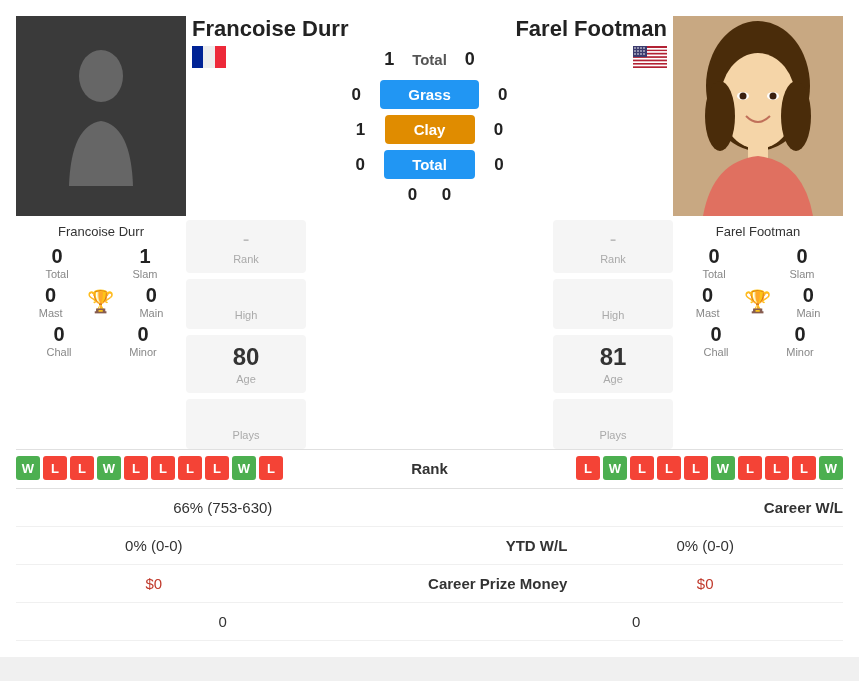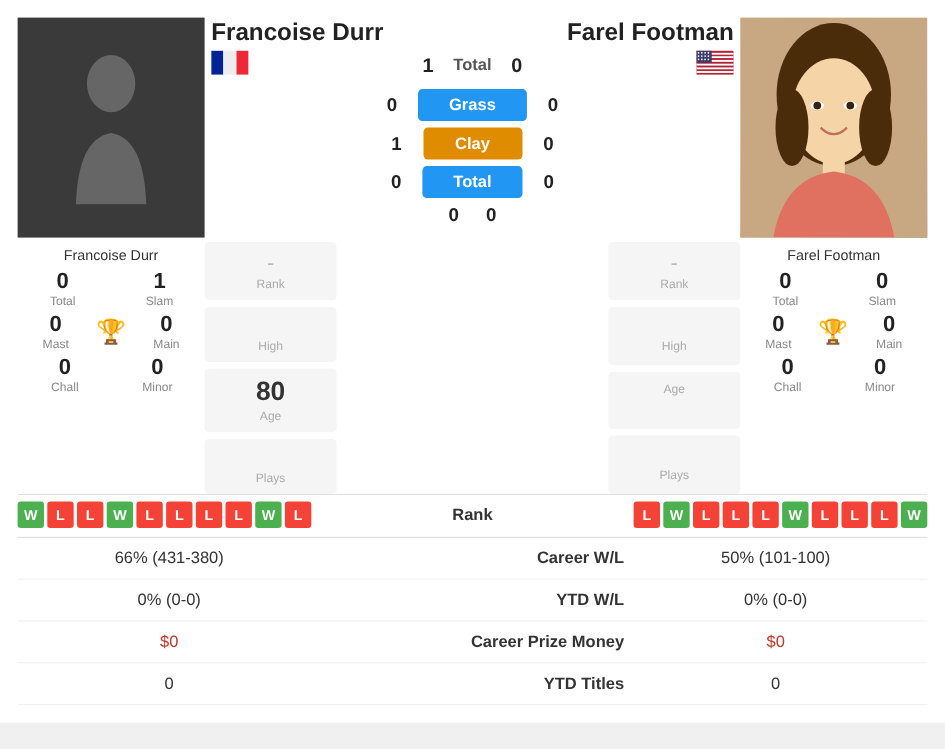--- a/index.html
+++ b/index.html
@@ -383,20 +383,21 @@
     <div style="display:flex;flex-direction:column;gap:6px;width:120px;flex-shrink:0;">
       <div class="panel-box">
         <div style="font-size:20px;color:#bbb;">-</div>
         <div style="font-size:11px;color:#aaa;margin-top:2px;">Rank</div>
       </div>
       <div class="panel-box">
         <div style="font-size:14px;color:#555;min-height:20px;"></div>
         <div style="font-size:11px;color:#aaa;margin-top:2px;">High</div>
       </div>
       <div class="panel-box">
+        <div style="font-size:24px;font-weight:bold;color:#333;">81</div>
         <div style="font-size:11px;color:#aaa;margin-top:2px;">Age</div>
       </div>
       <div class="panel-box">
         <div style="font-size:14px;color:#555;min-height:20px;"></div>
         <div style="font-size:11px;color:#aaa;margin-top:2px;">Plays</div>
       </div>
     </div>
 
     <div class="right-player-block">
       <div style="font-size:13px;color:#333;margin-bottom:6px;">Farel Footman</div>
@@ -462,34 +463,32 @@
         <div class="form-pill pill-w">W</div>
         <div class="form-pill pill-l">L</div>
         <div class="form-pill pill-l">L</div>
         <div class="form-pill pill-l">L</div>
         <div class="form-pill pill-w">W</div>
       </div>
   </div>
 
   <div class="data-rows" id="data-rows-container">
       <div class="data-row">
-        <div class="data-row-value" style="">66% (431-380)</div>
+        <div class="data-row-value" style="">66% (753-630)</div>
         <div class="data-row-label">Career W/L</div>
-        <div class="data-row-value" style="">50% (101-100)</div>
       </div>
       <div class="data-row">
         <div class="data-row-value" style="">0% (0-0)</div>
         <div class="data-row-label">YTD W/L</div>
         <div class="data-row-value" style="">0% (0-0)</div>
       </div>
       <div class="data-row">
         <div class="data-row-value" style="color: rgb(192, 57, 43);">$0</div>
         <div class="data-row-label">Career Prize Money</div>
         <div class="data-row-value" style="color: rgb(192, 57, 43);">$0</div>
       </div>
       <div class="data-row">
         <div class="data-row-value" style="">0</div>
-        <div class="data-row-label">YTD Titles</div>
         <div class="data-row-value" style="">0</div>
       </div>
     </div>
 
 </div>
 
 </body></html>

